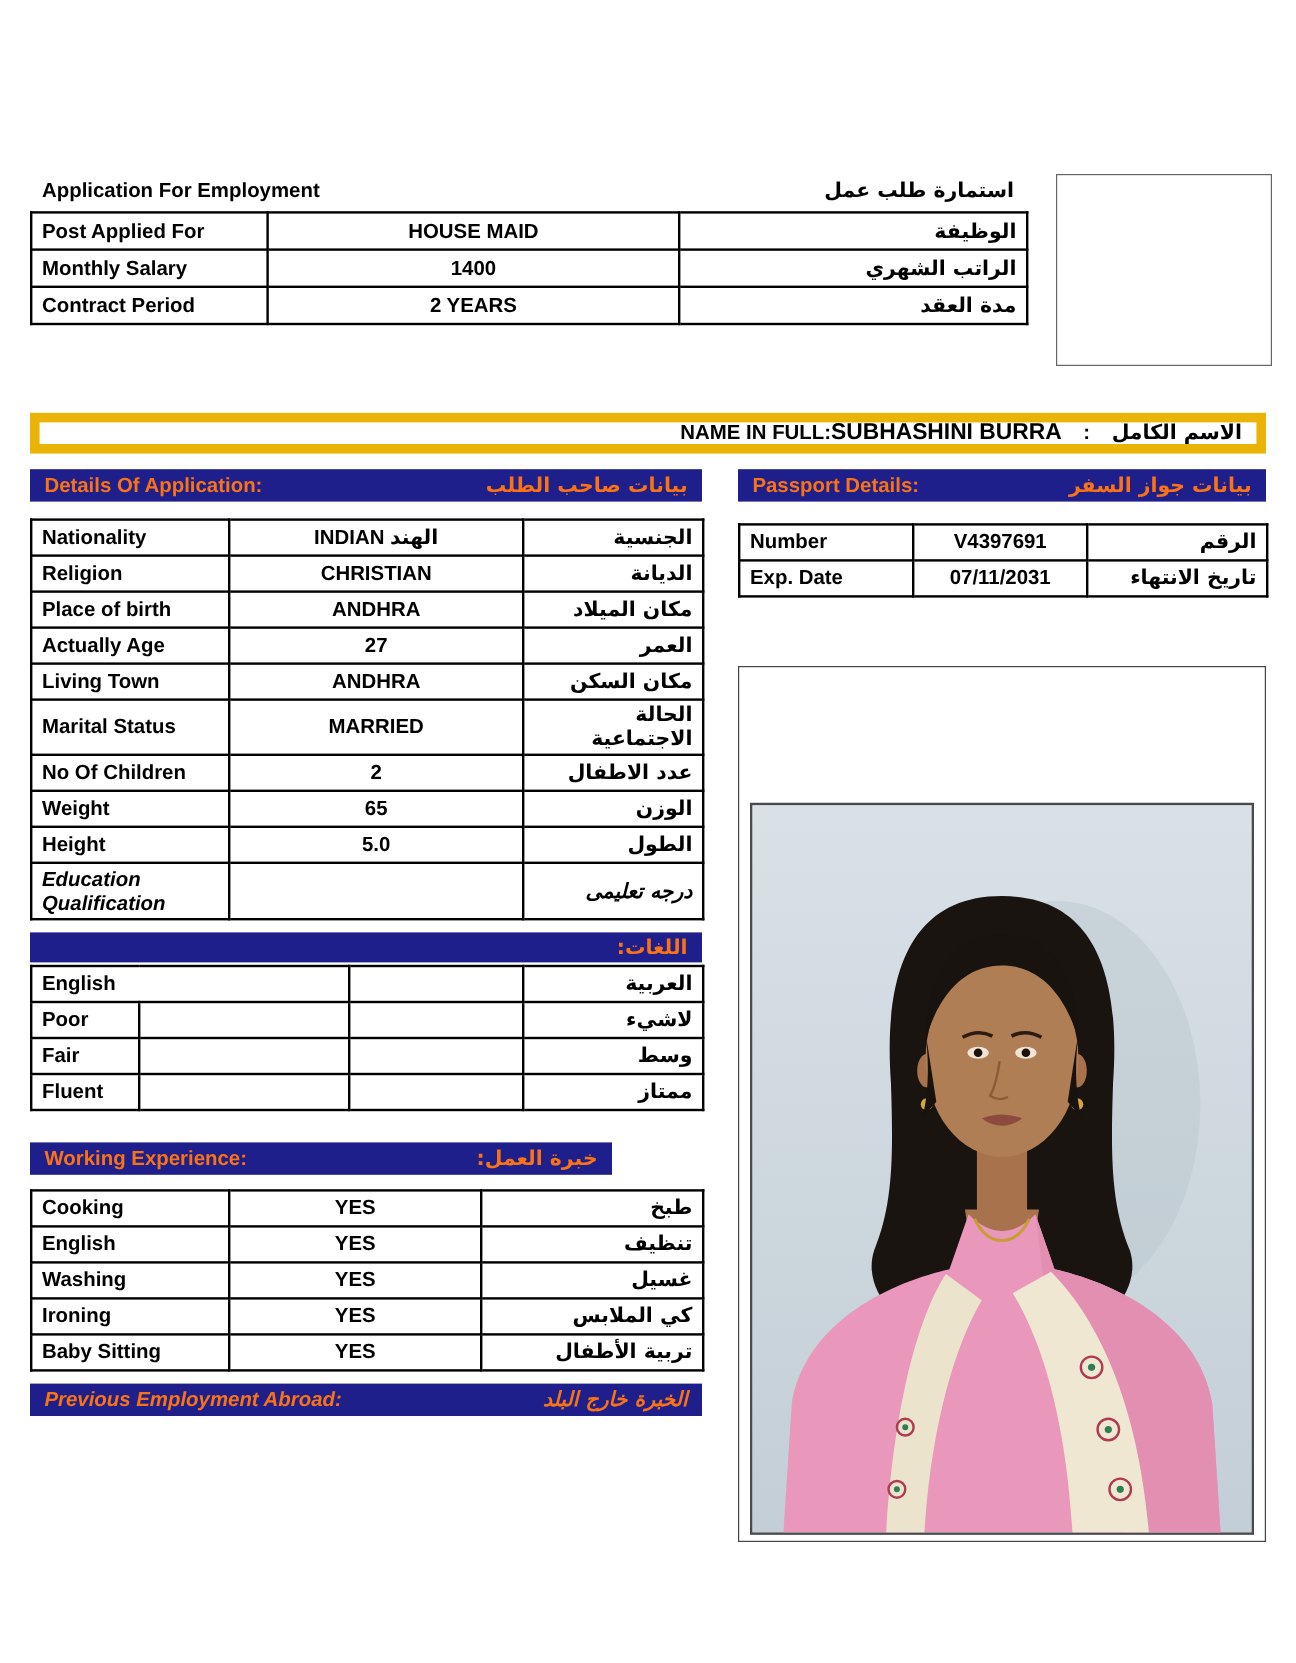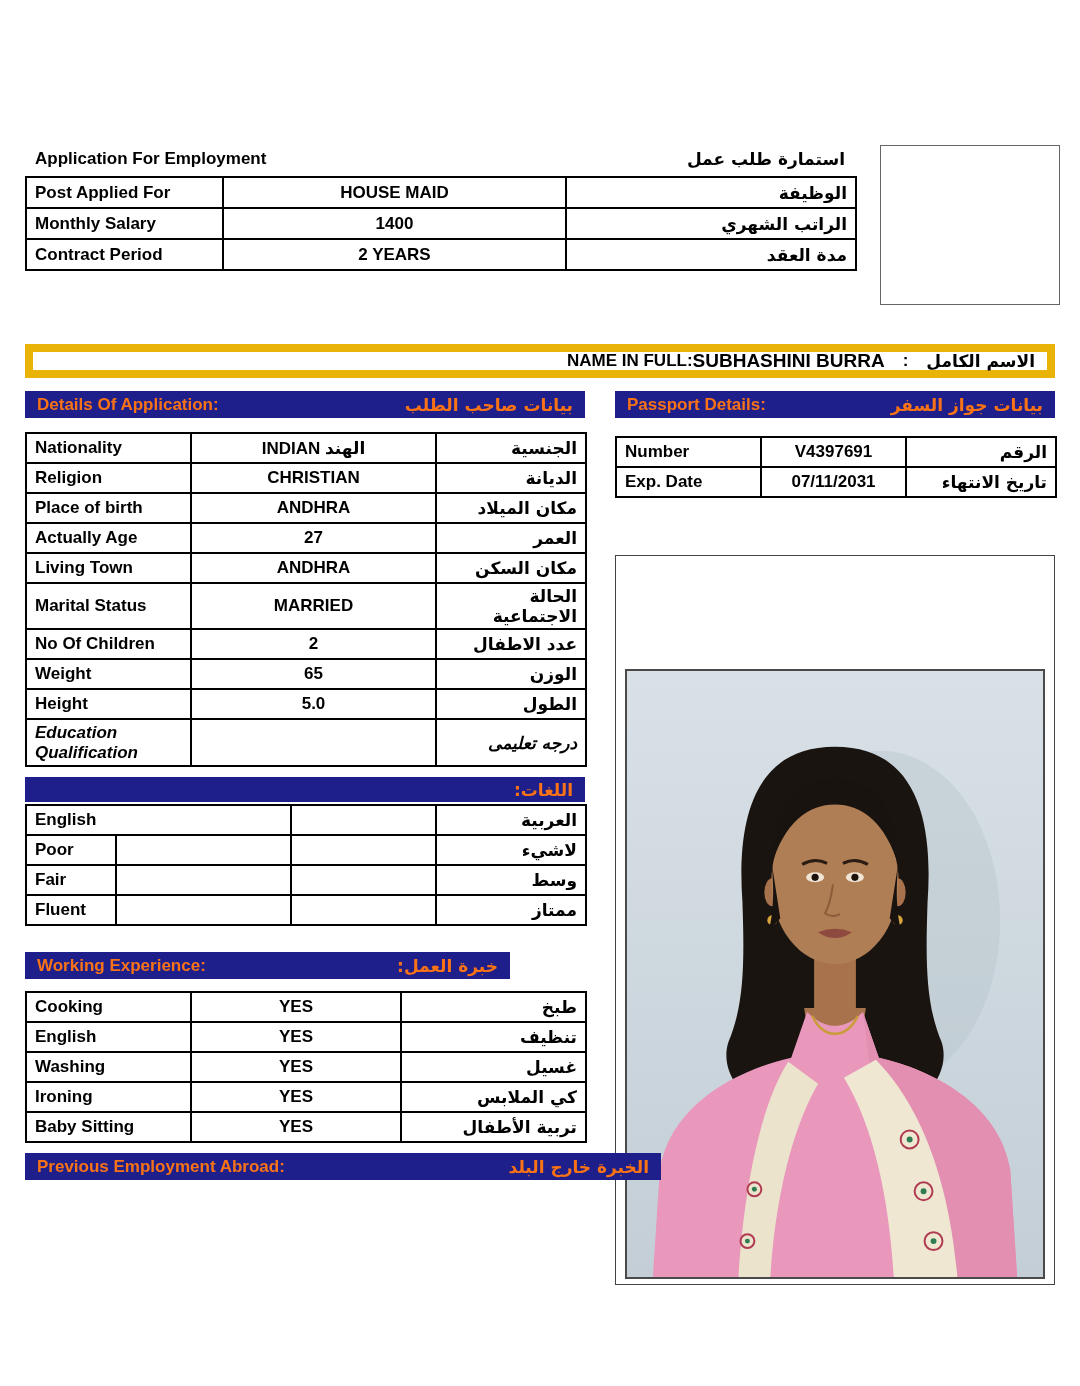--- a/index.html
+++ b/index.html
@@ -101,21 +101,21 @@
   .lang-table { left: 25px; top: 804px; width: 560px; }
   .lang-table .c1 { width: 90px; } .lang-table .c2 { width: 175px; }
   .lang-table .c3 { width: 145px; } .lang-table .c4 { width: 150px; }
   .lang-table tr { height: 30px; }
 
   .work-bar { left: 25px; top: 952px; width: 485px; height: 27px; }
   .work-table { left: 25px; top: 991px; width: 560px; }
   .work-table .c1 { width: 165px; } .work-table .c2 { width: 210px; } .work-table .c3 { width: 185px; }
   .work-table tr { height: 30px; }
 
-  .prev-bar { left: 25px; top: 1153px; width: 636px; height: 27px; }
+  .prev-bar { left: 25px; top: 1153px; width: 560px; height: 27px; font-style: italic; }
   .prev-table { left: 25px; top: 1180px; width: 560px; }
   .prev-table .c1 { width: 125px; } .prev-table .c2 { width: 250px; } .prev-table .c3 { width: 185px; }
   .prev-table tr { height: 52px; }
   td.top-align { vertical-align: top; padding-top: 5px; }
 </style>
 </head>
 <body>
 
 <div class="page">
 

